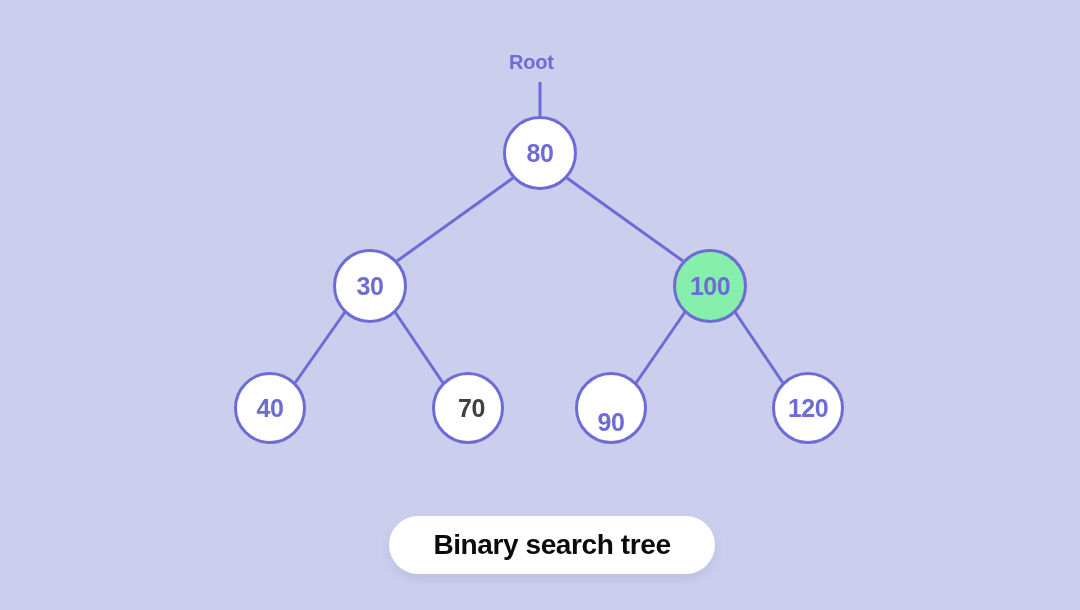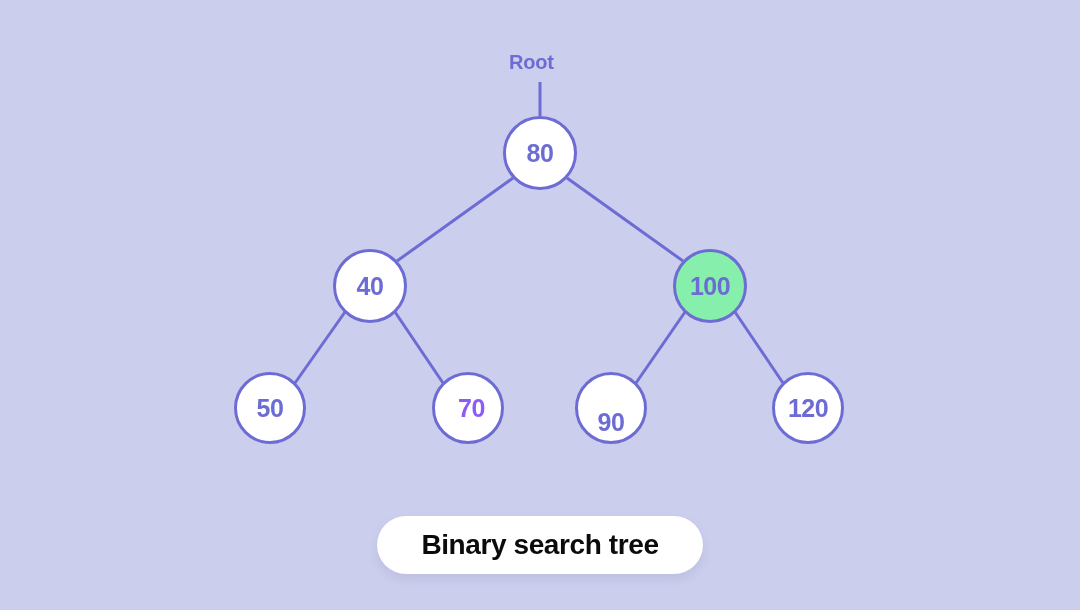--- a/index.html
+++ b/index.html
@@ -93,36 +93,36 @@
       </g>
   </svg>
 
   <div class="root-label" style="left: 509px; top: 51px; color: rgb(108, 108, 212);">Root</div>
 
   <div id="nodes-layer">
       <div class="node" style="left: 503px; top: 116px; width: 74px; height: 74px; border-color: rgb(108, 108, 212); background: rgb(255, 255, 255);">
         <span class="node-label" style="color: rgb(108, 108, 212);">80</span>
       </div>
       <div class="node" style="left: 333px; top: 249px; width: 74px; height: 74px; border-color: rgb(108, 108, 212); background: rgb(255, 255, 255);">
-        <span class="node-label" style="color: rgb(108, 108, 212);">40</span>
+        <span class="node-label" style="color: rgb(108, 108, 212);">30</span>
       </div>
       <div class="node" style="left: 673px; top: 249px; width: 74px; height: 74px; border-color: rgb(108, 108, 212); background: #86efac;">
         <span class="node-label" style="color: rgb(108, 108, 212);">100</span>
       </div>
       <div class="node" style="left: 234px; top: 372px; width: 72px; height: 72px; border-color: rgb(108, 108, 212); background: rgb(255, 255, 255);">
-        <span class="node-label" style="color: rgb(108, 108, 212);">50</span>
+        <span class="node-label" style="color: rgb(108, 108, 212);">40</span>
       </div>
       <div class="node" style="left: 432px; top: 372px; width: 72px; height: 72px; border-color: rgb(108, 108, 212); background: rgb(255, 255, 255);">
-        <span class="node-label" style="color: #8b5cf6; margin-left: 7px;">70</span>
+        <span class="node-label" style="color: #404040; margin-left: 7px;">70</span>
       </div>
       <div class="node" style="left: 575px; top: 372px; width: 72px; height: 72px; border-color: rgb(108, 108, 212); background: rgb(255, 255, 255);">
         <span class="node-label" style="color: rgb(108, 108, 212); margin-top: 28px;">90</span>
       </div>
       <div class="node" style="left: 772px; top: 372px; width: 72px; height: 72px; border-color: rgb(108, 108, 212); background: rgb(255, 255, 255);">
         <span class="node-label" style="color: rgb(108, 108, 212); text-align: right;">120</span>
       </div>
     </div>
 
-  <div class="caption-pill" style="left: 377px; top: 516px; width: 326px; height: 58px;">
+  <div class="caption-pill" style="left: 389px; top: 516px; width: 326px; height: 58px;">
     <span class="caption-text" style="color: rgb(11, 11, 11);">Binary search tree</span>
   </div>
 
 </div>
 
 </body></html>

